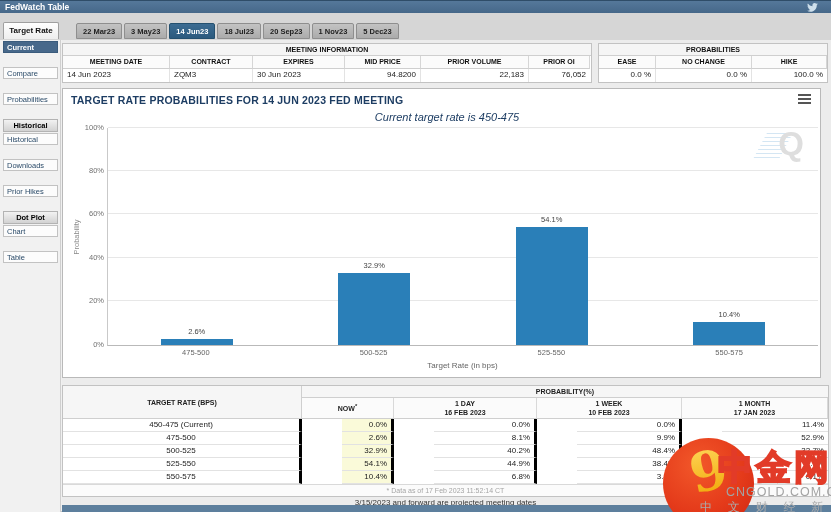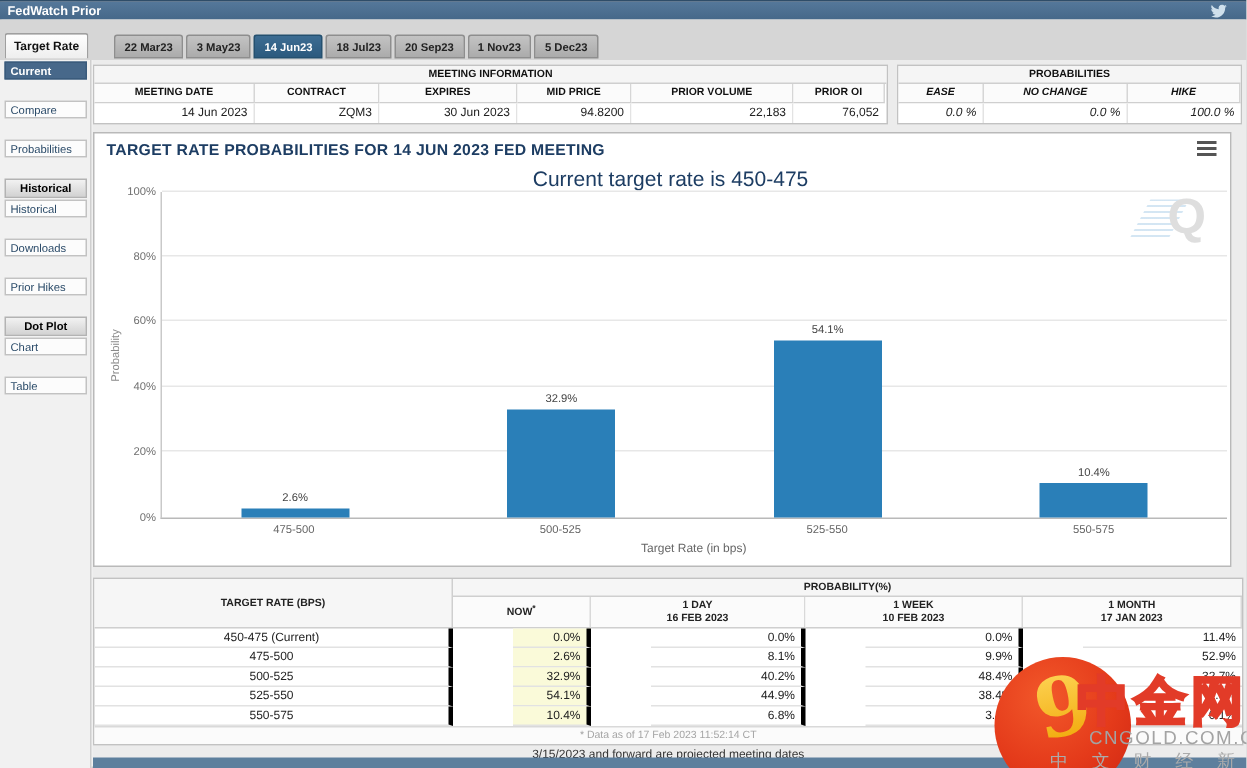--- a/index.html
+++ b/index.html
@@ -63,47 +63,47 @@
   
   .main { position:absolute; left:62px; top:40px; right:0; bottom:0; background:#ececec; }
   
   .info-table { position:absolute; top:3px; background:#fff; border:1px solid #c2c2c2; font-size:8px; }
   .info-title {
     height:12px; line-height:11px; background:#f5f5f5; border-bottom:1px solid #cfcfcf;
     font-size:7px; font-weight:bold; text-align:center; color:#111;
   }
   .info-grid { display:grid; }
   .mi-grid { grid-template-columns:107px 83px 92px 76px 108px 61px; }
-  .pr-grid { grid-template-columns:57px 96px 75px;font-style:italic; }
+  .pr-grid { grid-template-columns:57px 96px 75px; }
   .info-grid .hc {
     height:13px; line-height:12px; background:#fbfbfb;
     border-right:1px solid #d6d6d6; border-bottom:1px solid #cfcfcf;
     font-size:7px; font-weight:bold; text-align:center; color:#111;
   }
   .info-grid .vc {
     height:13px; line-height:12px; background:#fff;
     border-right:1px solid #e3e3e3;
-    font-size:8px; color:#222; text-align:right; padding:0 4px;
+    font-size:8px; color:#222; text-align:left; padding:0 4px;
   }
   .info-grid .vc.num { text-align:right; }
   .info-grid .hc:last-child, .info-grid .vc:last-child { border-right:none; }
   
   .chart-panel {
     position:absolute; left:0; top:48px; width:759px; height:290px;
     background:#fff; border:1px solid #b9b9b9;
   }
   .chart-title {
     position:absolute; left:8px; top:5px;
     font-size:10.5px; font-weight:bold; color:#1d3d63; letter-spacing:.2px;
   }
   .menu-icon { position:absolute; right:9px; top:5px; width:13px; cursor:pointer; }
   .menu-icon div { height:2px; background:#555; margin-bottom:2px; }
   .chart-subtitle {
     position:absolute; left:11px; right:0; top:22px;
-    text-align:center; font-size:14px; color:#1d3d63;
+    text-align:center; font-size:11px; color:#1d3d63;font-style:italic;
   }
   .plot {
     position:absolute; left:44px; top:39px; width:711px; height:218px;
     border-left:1px solid #c9c9c9; border-bottom:1px solid #b9b9b9;
   }
   .gridline { position:absolute; left:0; right:0; height:1px; background:#e7e7e7; }
   .ytick { position:absolute; right:100%; margin-right:4px; width:34px; text-align:right;
            font-size:7.5px; color:#707070; }
   .ylabel {
     position:absolute; left:-36px; top:50%;
@@ -197,21 +197,21 @@
   }
   .wm-tagline {
     position:absolute; left:40px; top:63px; font-size:12px; color:#ababab;
     letter-spacing:6px; white-space:nowrap; font-family:"DejaVu Sans", sans-serif;
   }
 </style>
 </head>
 <body>
 
 <div class="topbar">
-  <span>FedWatch Prior</span>
+  <span>FedWatch Table</span>
   <span class="tw-icon">
     <svg width="11" height="9" viewBox="0 0 24 20">
         <path fill="#cfe0ec" d="M24 2.4c-.9.4-1.8.7-2.8.8 1-.6 1.8-1.6 2.2-2.7-1 .6-2 1-3.1 1.2A4.9 4.9 0 0 0 11.9 6c0 .4 0 .8.1 1.1A13.9 13.9 0 0 1 1.7.9 4.9 4.9 0 0 0 3.2 7.4c-.8 0-1.6-.2-2.2-.6v.1c0 2.4 1.7 4.4 3.9 4.8-.4.1-.8.2-1.3.2-.3 0-.6 0-.9-.1.6 2 2.4 3.4 4.6 3.4A9.9 9.9 0 0 1 0 17.2 13.9 13.9 0 0 0 7.5 19.4c9 0 14-7.5 14-14v-.6c1-.7 1.8-1.6 2.5-2.4z"></path>
       </svg>
   </span>
 </div>
 
 <div class="tabstrip">
   <div class="tab-target-rate">Target Rate</div>
   <div class="date-tabs">

